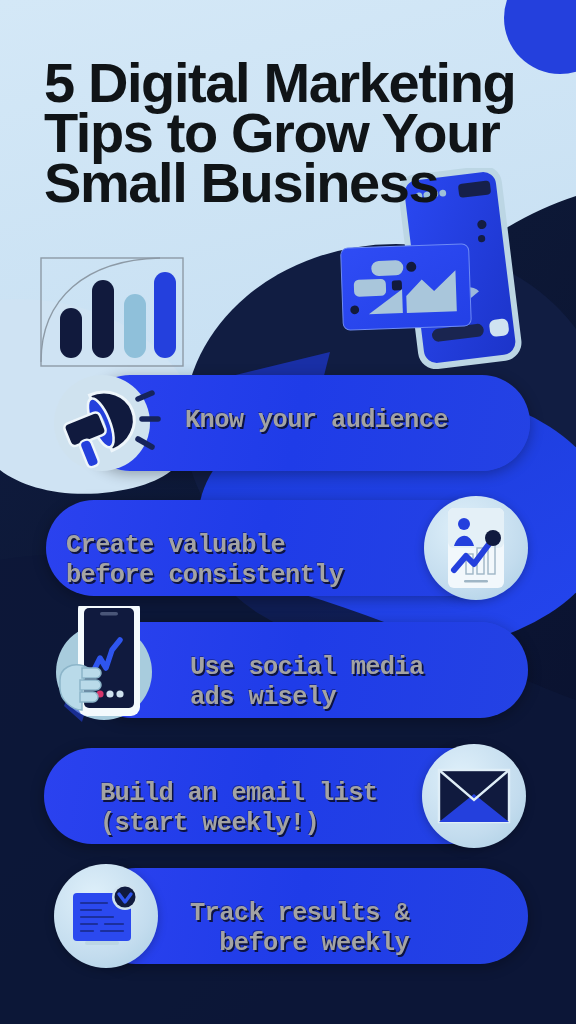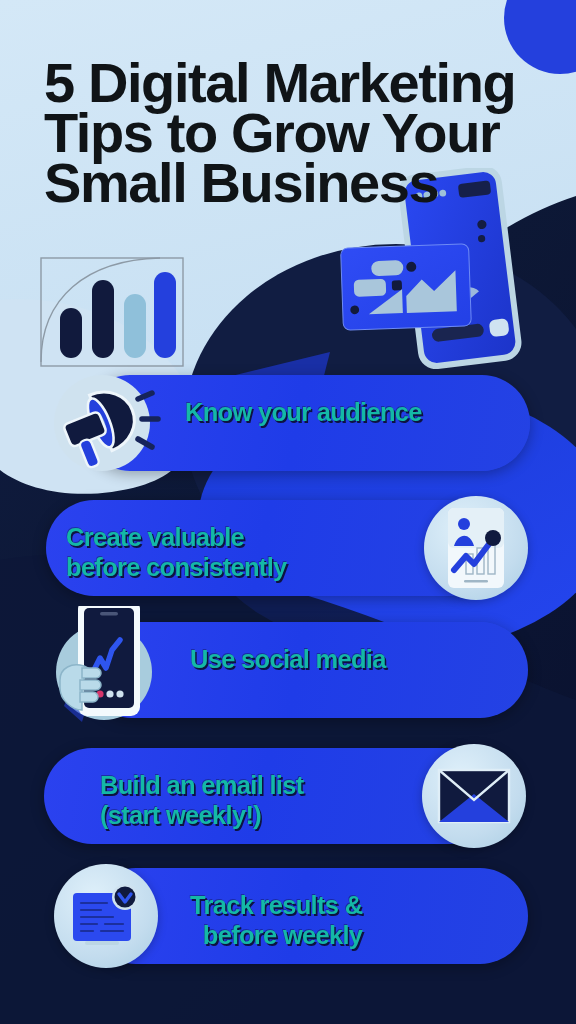--- a/index.html
+++ b/index.html
@@ -43,31 +43,32 @@
   }
   .pill{
     position:absolute;top:0;
     height:96px;
     border-radius:48px;
     background:linear-gradient(100deg,#2b42ef 0%,#1f3ce8 48%,#2442e4 100%);
     box-shadow:0 3px 14px rgba(0,0,0,.30);
   }
   .pill-text{
     position:absolute;
-    font-family:Liberation Sans, sans-serif;
+    font-family:Liberation Mono, monospace;
     font-weight:700;
     font-size:25.5px;
     line-height:30px;
     letter-spacing:-0.7px;
-    color:#14b8a6;
+    color:#a3a3a3;
     text-shadow:
       1.6px 1.6px 0 rgba(9,12,34,.85),
       -0.6px -0.6px 0 rgba(9,12,34,.35);
     white-space:nowrap;
     z-index:3;
+    margin-top:9px;
   }
   .tip-line{display:block;}
 
   
   .icon-bubble{
     position:absolute;top:0;
     width:96px;height:96px;border-radius:50%;
     background:#cfe2ef;
     display:flex;align-items:center;justify-content:center;
     z-index:4;
@@ -262,20 +263,21 @@
             <path d="M18 74 C18 62 30 56 42 60 L50 64 C44 68 40 74 40 82 L40 104 C30 104 18 94 18 82 Z"></path>
             <path d="M40 62 h14 a5 5 0 0 1 0 10 h-14 z"></path>
             <path d="M38 74 h16 a5 5 0 0 1 0 10 h-16 z"></path>
             <path d="M38 86 h13 a5 5 0 0 1 0 10 h-13 z"></path>
           </g>
         </svg>
       </div>
 
       <div class="pill-text" style="left:190px;top:22px;">
         <span class="tip-line">Use social media</span>
+        <span class="tip-line">ads wisely</span>
       </div>
     </div>
 
     <div class="tip" style="left:0;top:748px;width:576px;border-radius:31px;">
       <div class="pill" style="left:44px;width:454px;"></div>
 
       <div class="icon-bubble lg bubble-grad" style="left:422px;">
         <svg width="74" height="56" viewBox="0 0 74 56">
           <rect x="2" y="2" width="70" height="52" fill="#101a3e" stroke="#dfeef7" stroke-width="2.4"></rect>
           <path d="M2 54 L37 26 L72 54 Z" fill="#2440dd"></path>

